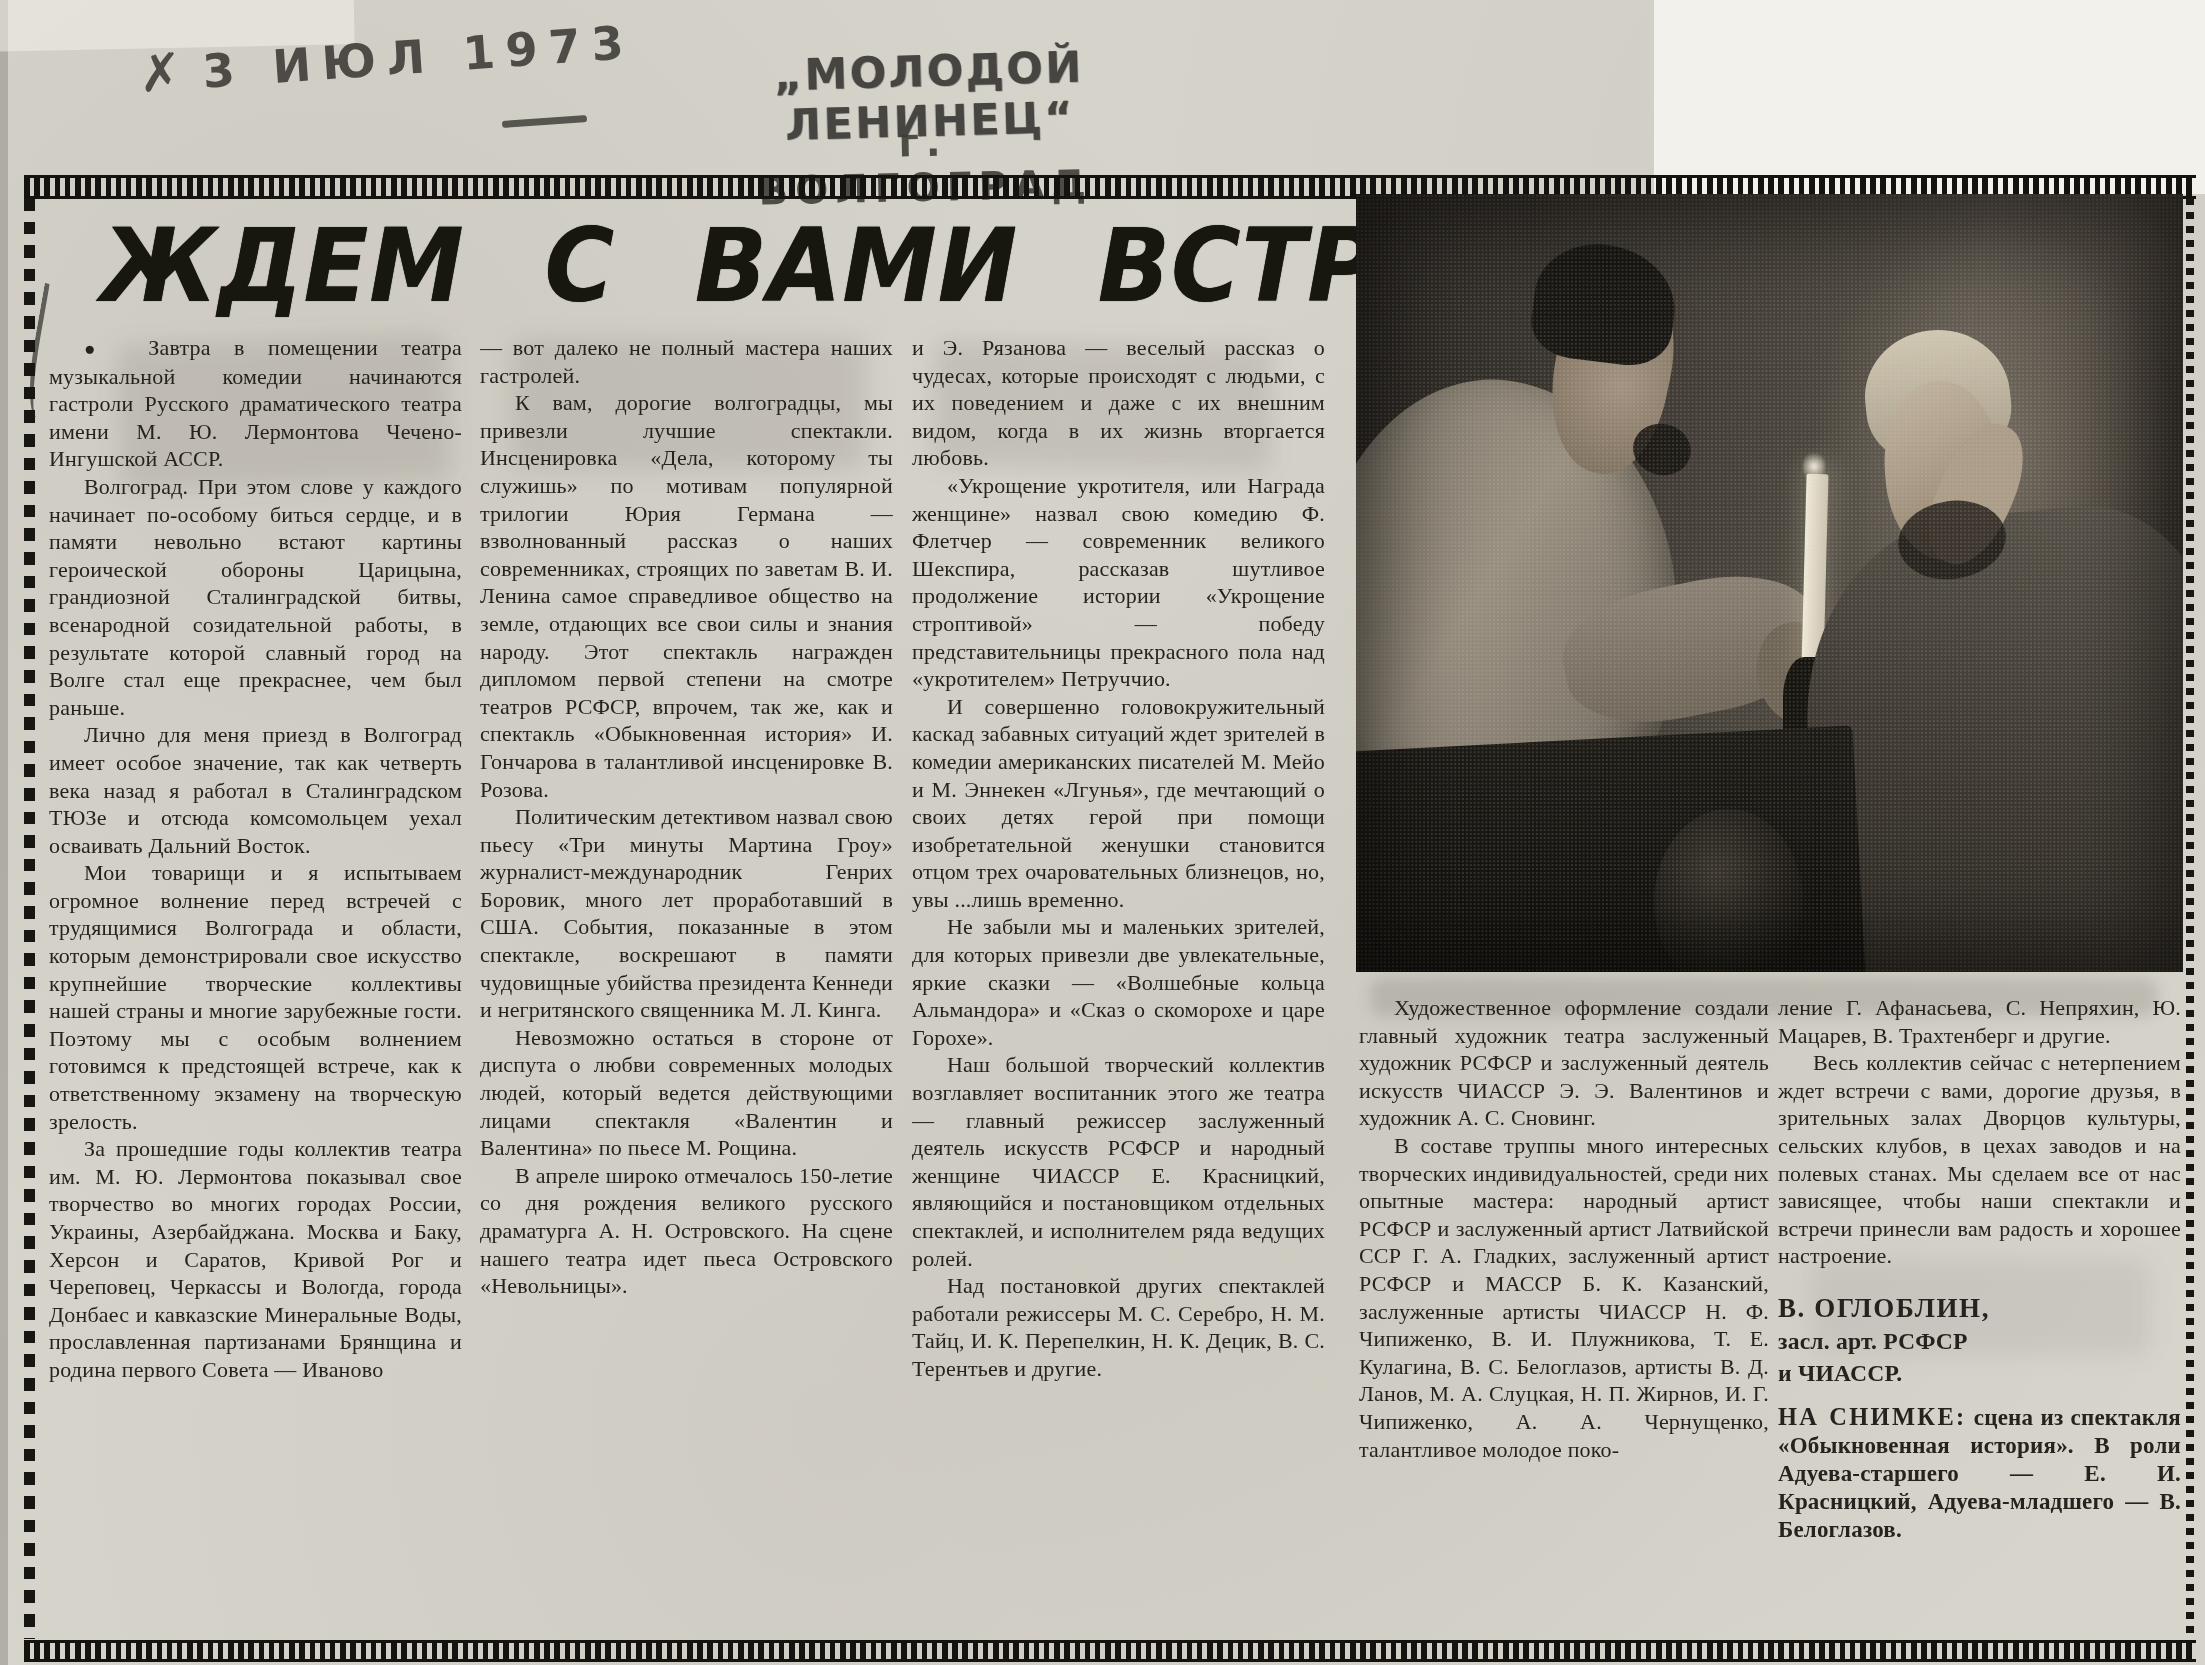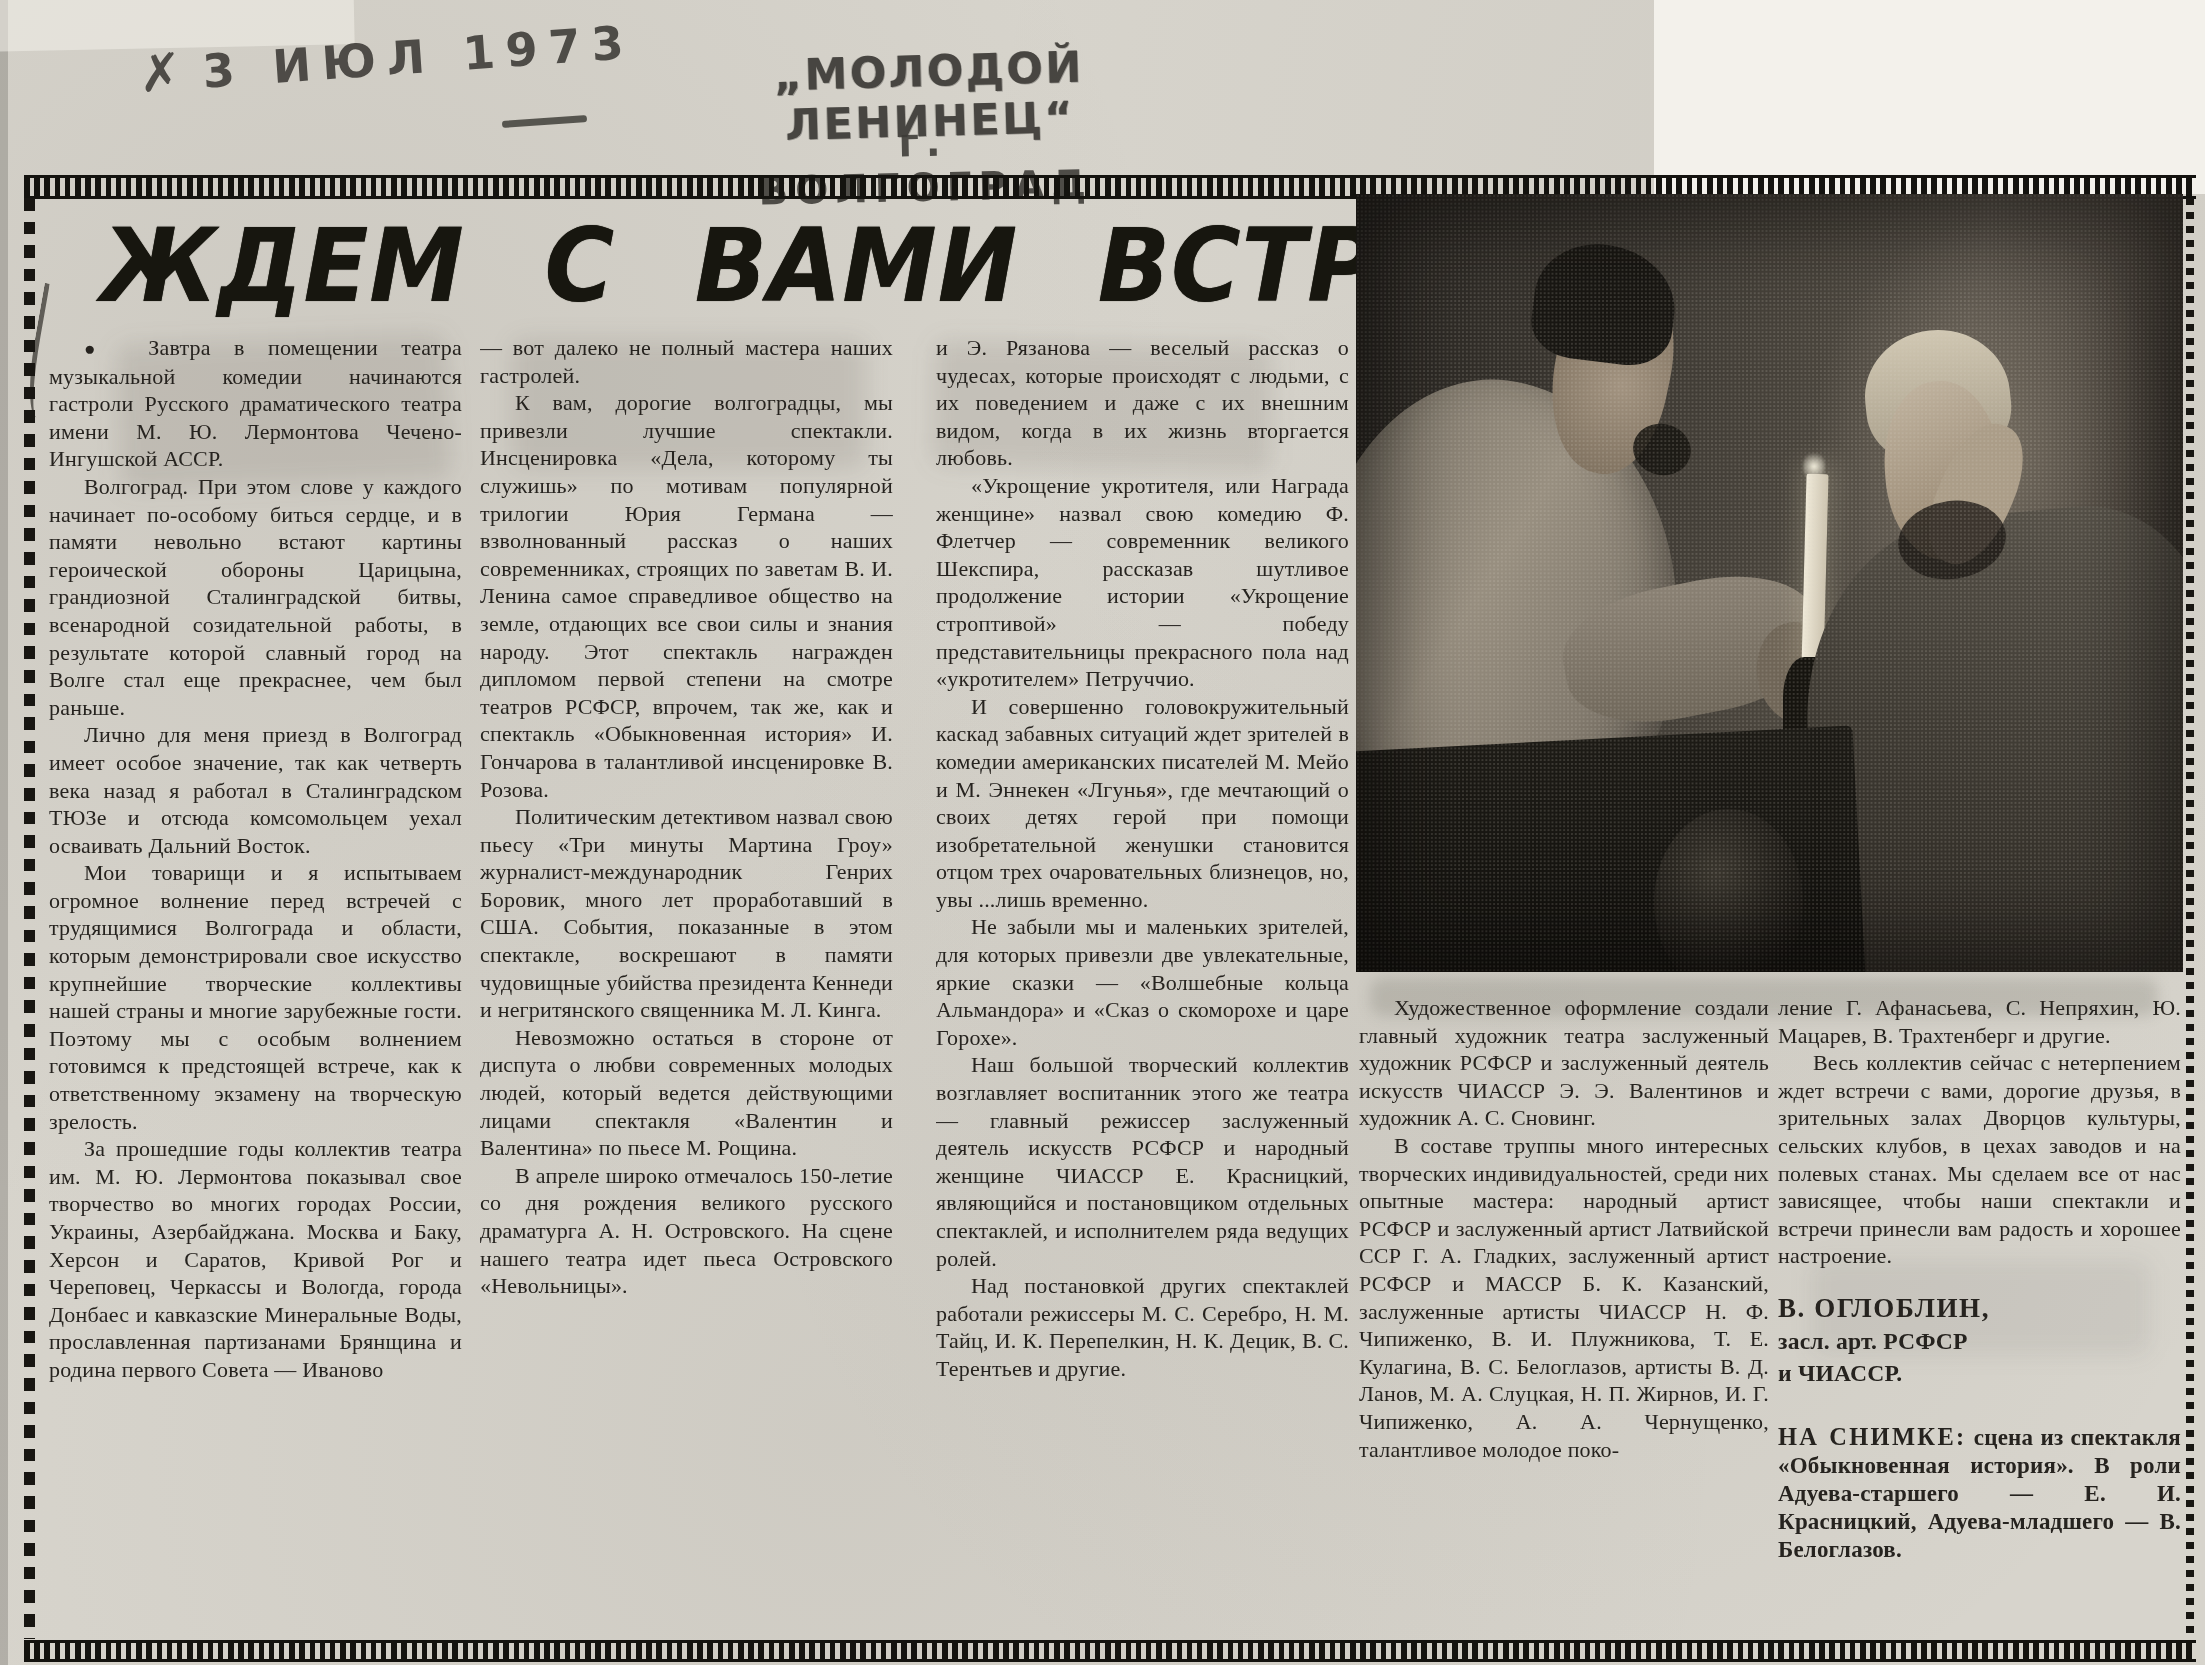--- a/index.html
+++ b/index.html
@@ -39,32 +39,32 @@
   
   .headline{position:absolute;left:101px;top:203px;width:1235px;height:118px;
     font-family:"DejaVu Sans", sans-serif;font-weight:bold;font-style:italic;
     font-size:95px;line-height:118px;color:#17160f;white-space:nowrap;
     word-spacing:46px;letter-spacing:0.8px;transform:scaleY(1.06);transform-origin:top left;
     text-shadow:0 0 0.8px #17160f;}
 
   
   .col{position:absolute;top:334px;width:413px;height:1301px;overflow:hidden;
     font-size:22px;line-height:27.6px;text-align:justify;letter-spacing:0.2px;}
-  .col1{left:49px;} .col2{left:480px;} .col3{left:912px;margin-left:24px;}
+  .col1{left:49px;} .col2{left:480px;} .col3{left:912px;}
   .col4{left:1359px;top:994px;width:410px;height:644px;}
   .col5{left:1778px;top:994px;width:403px;height:644px;}
   .para{margin:0;text-indent:35px;}
   .para.noindent{text-indent:0;}
   .para.lead{font-weight:normal;}
   .bullet{font-size:19px;letter-spacing:6.3px;}
 
   .signature{margin-top:20.5px;font-weight:bold;padding-right:11px;}
   .sig-name{font-size:27px;line-height:36px;letter-spacing:1.6px;}
   .sig-line{font-size:23.6px;line-height:31.5px;}
-  .caption{margin-top:34px;font-weight:bold;font-size:23px;line-height:28px;text-align:justify;}
+  .caption{margin-top:14px;font-weight:bold;font-size:23px;line-height:28px;text-align:justify;}
   .caption .lead-in{font-size:24.4px;letter-spacing:2.4px;}
 
   
   .photo{position:absolute;left:1356px;top:194px;width:827px;height:778px;overflow:hidden;background:#35322c;}
   .photo div{position:absolute;}
   .ph-wall{inset:0;background:linear-gradient(100deg,#26231f 0%,#3b3731 28%,#4a453d 52%,#575149 66%,#453f38 84%,#322e28 100%);}
   .ph-light{left:54%;top:2%;width:46%;height:62%;background:radial-gradient(ellipse at center, rgba(168,157,138,.38), rgba(0,0,0,0) 68%);}
   .ph-man-left-body{left:-5%;top:24%;width:44%;height:60%;background:linear-gradient(115deg,#7b7468,#988f80 45%,#6b645a);border-radius:45% 55% 42% 50%;transform:rotate(7deg);box-shadow:inset -14px -17.3px 47px rgba(20,18,15,.45);}
   .ph-man-left-head{left:24%;top:10%;width:14%;height:26%;background:radial-gradient(circle at 60% 55%, #a29380, #7e705e 75%);border-radius:50% 50% 46% 56%;transform:rotate(12deg);}
   .ph-man-left-hair{left:21.5%;top:6.5%;width:17%;height:15%;background:#191713;border-radius:62% 70% 42% 40%;transform:rotate(7deg);}

